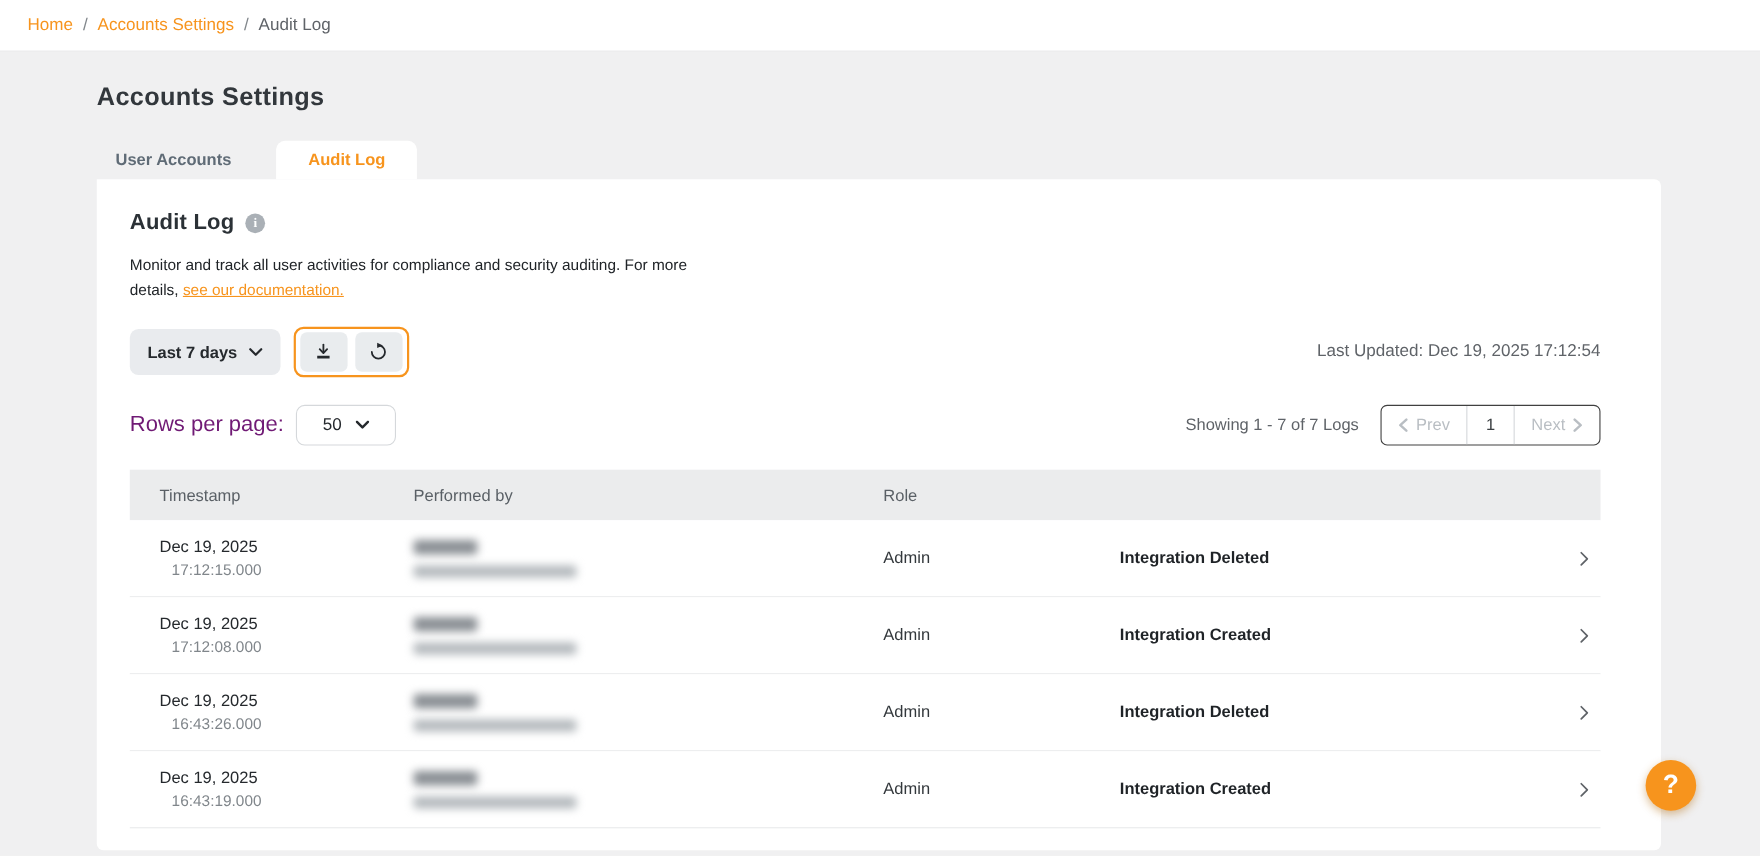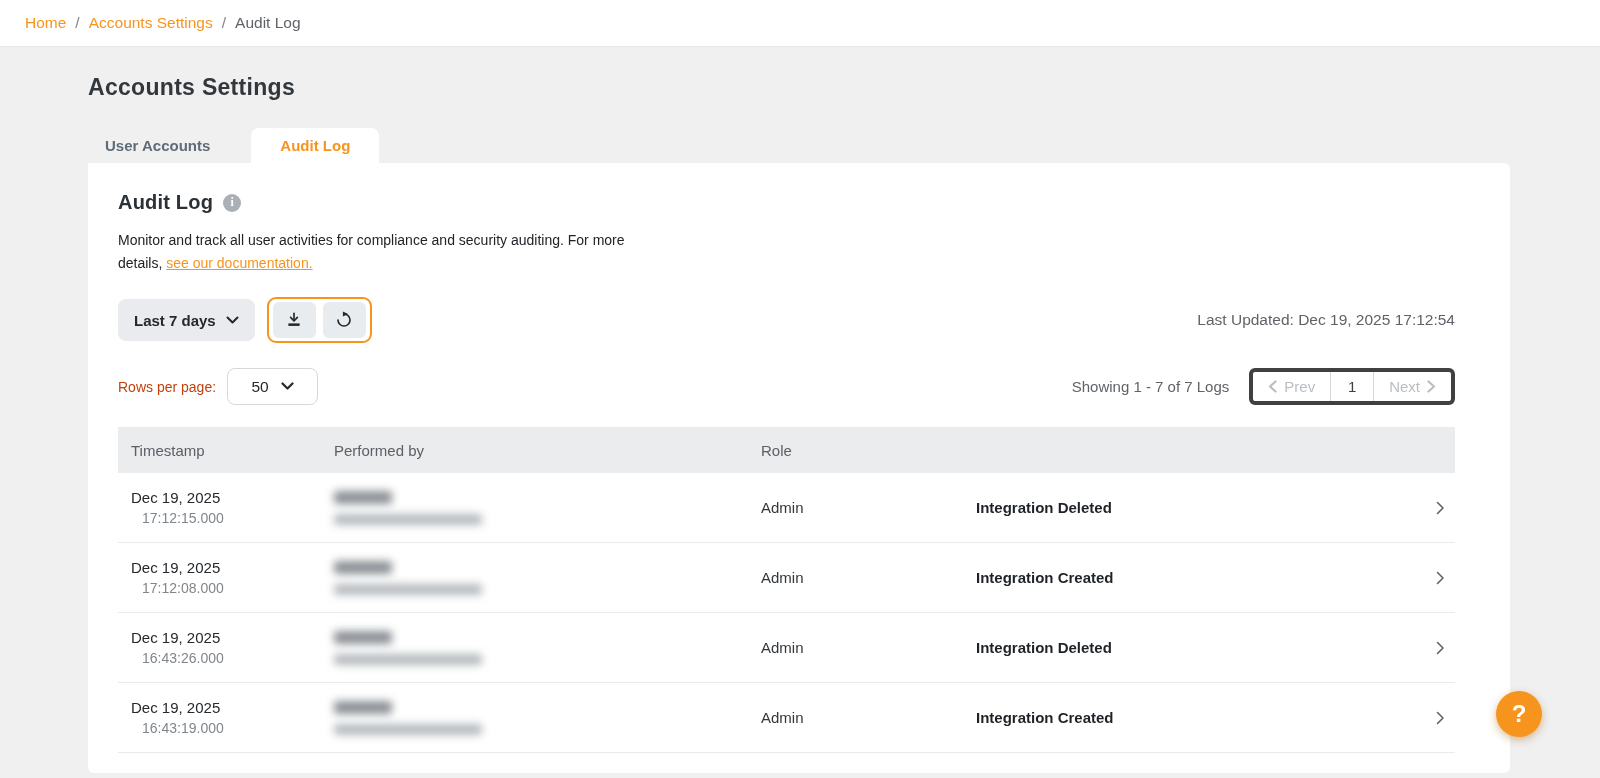--- a/index.html
+++ b/index.html
@@ -49,39 +49,39 @@
     font-family:"Liberation Sans", sans-serif; background:transparent; }
   .search-box input::placeholder { color:#9aa0a6; }
   .icon-group { margin-left:12px; border:2px solid #f7941d; border-radius:9px;
     padding:3px 4px; display:flex; gap:7px; }
   .icon-btn { width:43px; height:36px; background:#e9ecee; border:none; border-radius:6px;
     display:flex; align-items:center; justify-content:center; cursor:pointer; }
   .last-updated { margin-left:auto; margin-right:25px; font-size:15.5px; color:#5f6368; }
 
   
   .pagebar { margin-top:25px; display:flex; align-items:center; }
-  .rpp-label { font-size:14px; color:#c2410c; }
+  .rpp-label { font-size:20px; color:#701a75; }
   .rpp-select { margin-left:11px; width:91px; height:37px; border:1px solid #d5d8db;
     border-radius:8px; background:#fff; display:flex; align-items:center;
     justify-content:center; gap:12px; cursor:pointer; font-size:15.5px; color:#25292d; }
   .showing { margin-left:auto; font-size:15px; color:#5f6368; margin-right:20px; }
-  .pager { display:flex; border:4px solid #404040; border-radius:6px; background:#fff;
+  .pager { display:flex; border:1px solid #404040; border-radius:6px; background:#fff;
     height:37px; margin-right:25px; overflow:hidden; }
   .pager > div { display:flex; align-items:center; justify-content:center; font-size:15px; }
   .pg-prev, .pg-next { color:#b9bec3; padding:0 15px; gap:7px; cursor:default; }
   .pg-num { width:44px; color:#3c4043; border-left:1px solid #d5d8db;
     border-right:1px solid #d5d8db; cursor:pointer; }
 
   
   .table { margin-top:22px; width:1337px; }
   .thead { display:flex; background:#ebeced; height:46px; align-items:center;
     font-size:15px; color:#5a6066; }
   .trow { display:flex; align-items:center; height:70px; border-bottom:1px solid #e9eaeb;
     background:#fff; cursor:pointer; }
-  .c-ts { width:216px; padding-left:13px; }
+  .c-ts { width:258px; padding-left:27px; }
   .c-by { width:427px; }
   .c-role { width:215px; font-size:15px; color:#33383c; }
   .c-event { flex:1; font-size:15px; font-weight:700; color:#1f2327; }
   .c-chev { width:34px; display:flex; justify-content:flex-end; padding-right:10px; }
   .ts-date { font-size:15px; color:#25292d; }
   .ts-time { font-size:14px; color:#80868b; margin-top:4px;margin-left:11px; }
   .blur-name { width:58px; height:13px; border-radius:3px; background:#8a8f94;
     filter:blur(4px); }
   .blur-email { width:148px; height:11px; border-radius:3px; background:#b4b9bd;
     filter:blur(4px); margin-top:10px; }

